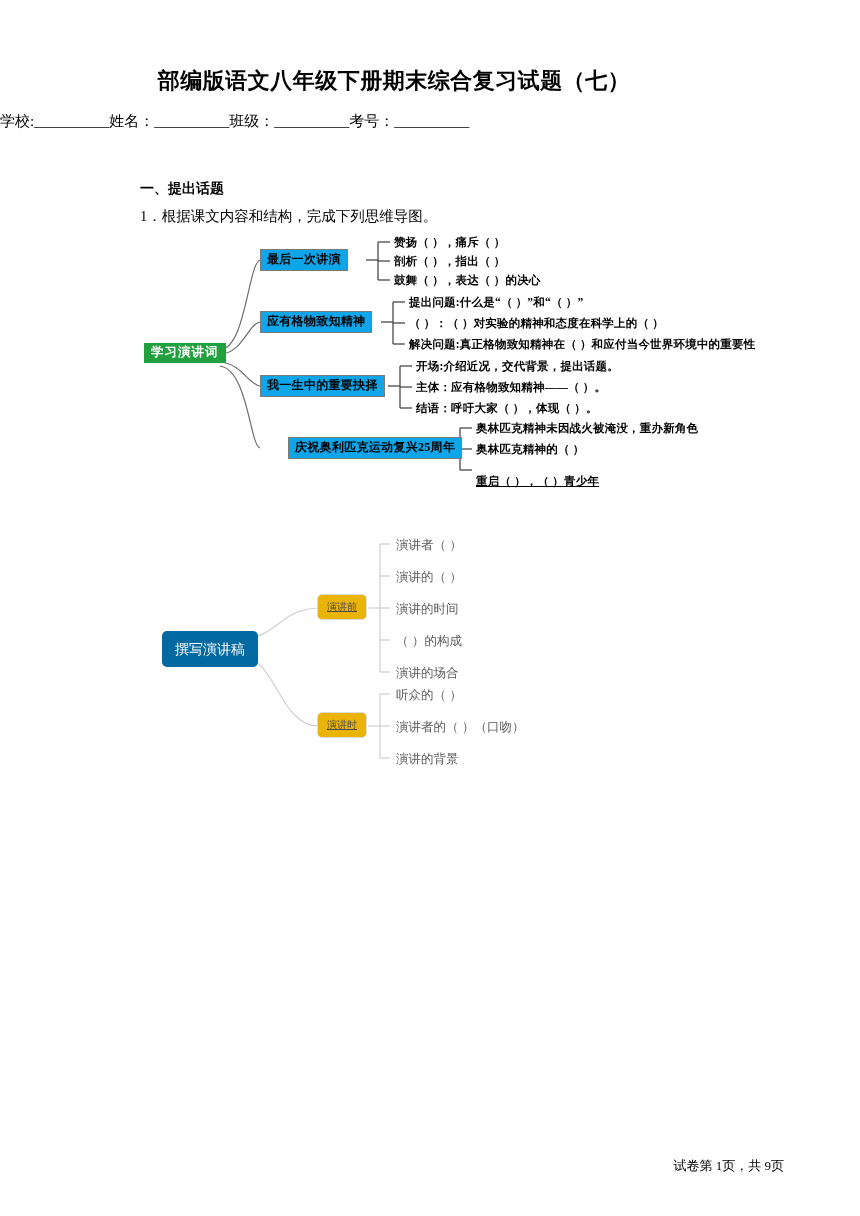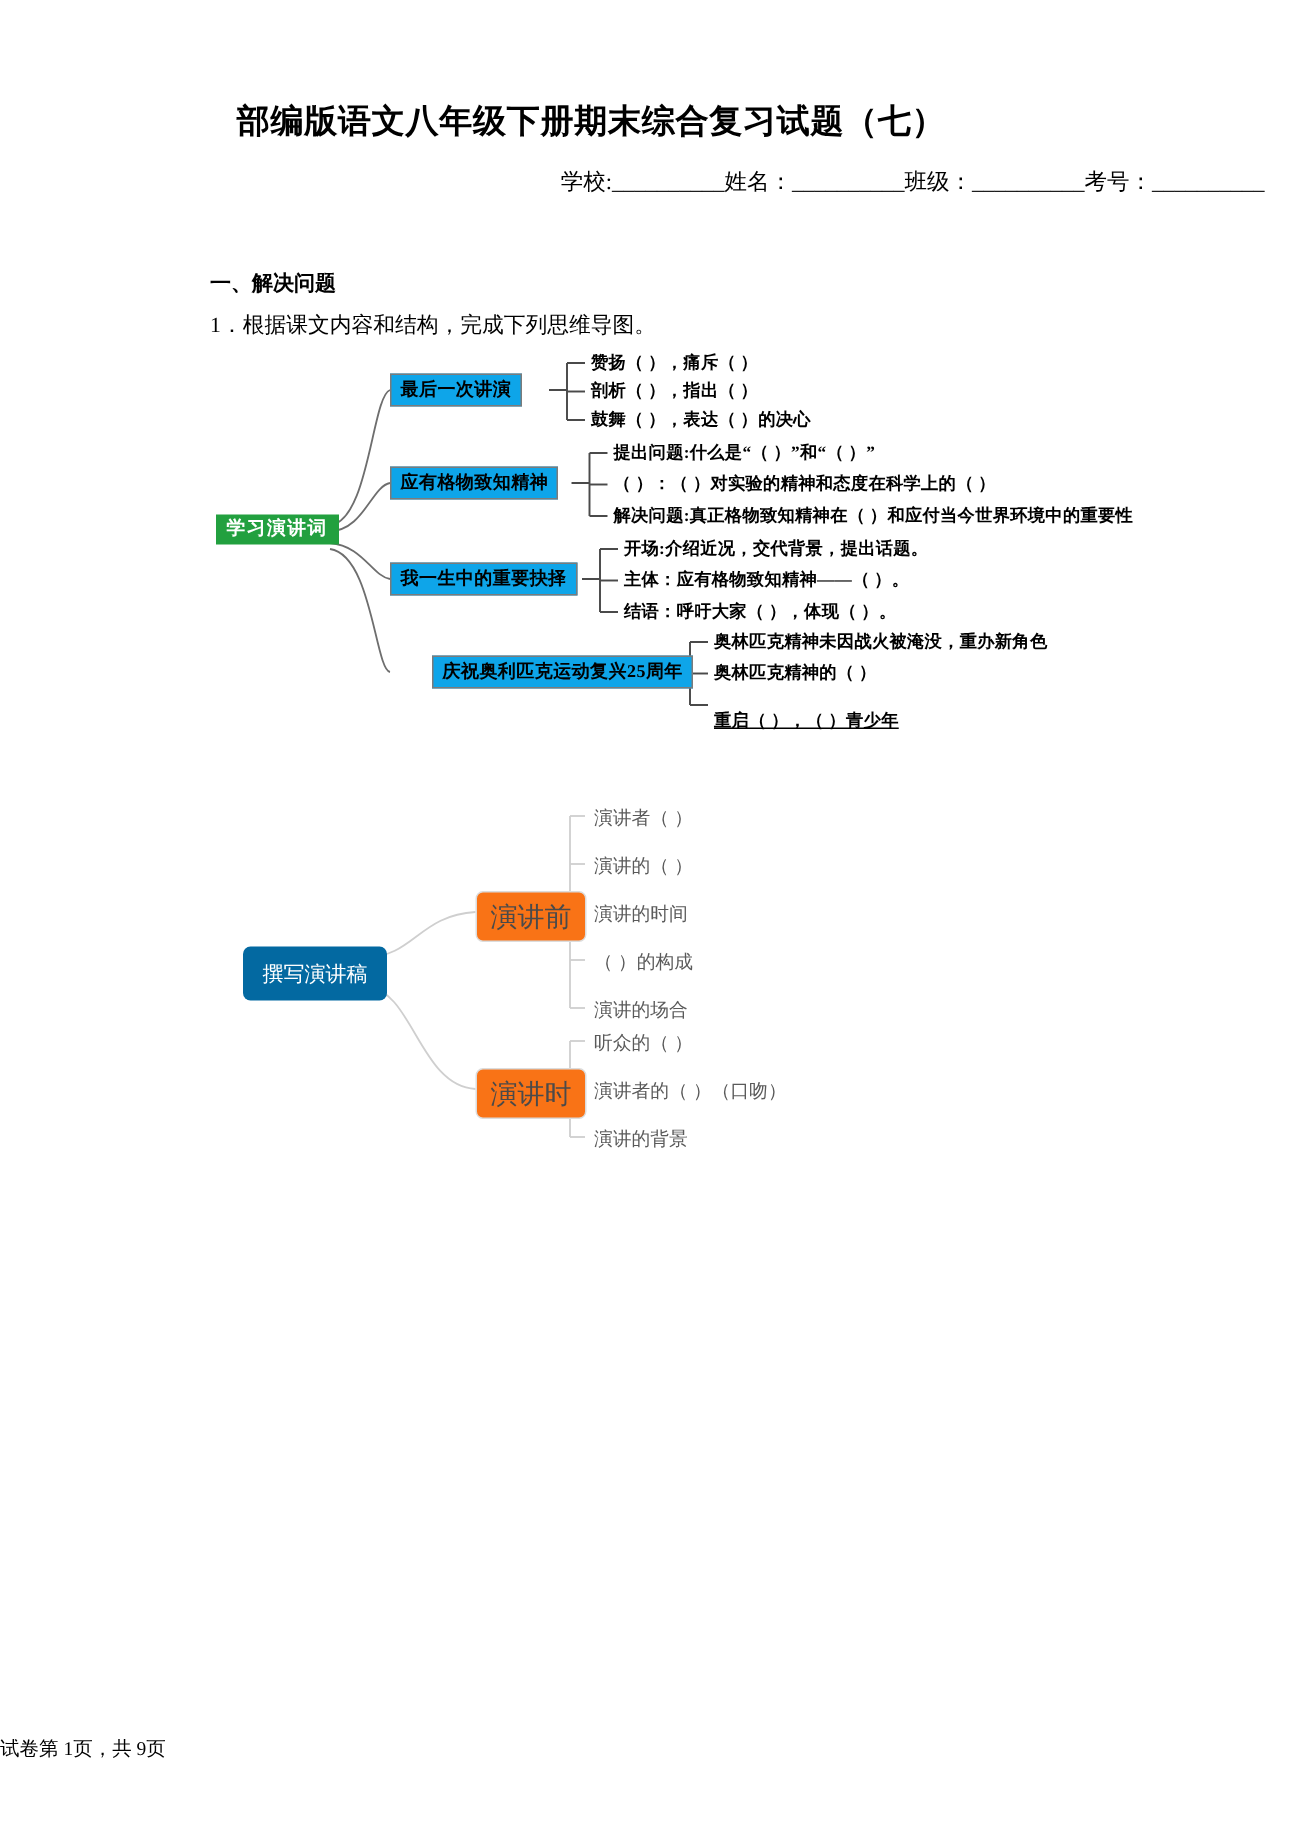--- a/index.html
+++ b/index.html
@@ -15,21 +15,21 @@
 
   
   .doc-title{
     position:absolute; left:0; top:66px; width:788px;
     text-align:center;
     font-size:22px; font-weight:bold;
     letter-spacing:.5px;
   }
   .id-line{
     position:absolute; left:0; top:112px; width:843px;
-    text-align:right;
+    text-align:left;
     font-size:15px;
     white-space:nowrap;
   }
 
   
   .section-head{
     position:absolute; left:140px; top:180px;
     font-size:14px; font-weight:bold;
   }
   .question{
@@ -84,51 +84,52 @@
     border-radius:5px;
     font-size:14px;
     padding:11px 13px;
     white-space:nowrap;
     line-height:1;
   }
   #map2 .node{
     position:absolute;
     border:1px solid #dcdcdc;
     border-radius:5px;
-    background:#f97316;
+    background:#eab308;
     color:#4a4a4a;
-    font-size:18px;
+    font-size:10px;
     padding:7px 9px;
     white-space:nowrap;
     line-height:1;
+    text-decoration:underline;
   }
   #map2 .leaf{
     position:absolute;
     font-size:12.5px;
     color:#5a5a5a;
     white-space:nowrap;
     line-height:1;
   }
 
   
   .footer{
     position:absolute; left:0; top:1157px; width:784px;
-    text-align:left; font-size:13px;
+    text-align:right; font-size:13px;
   }
 </style>
 </head>
 <body>
 
 <div class="page">
 
   <div class="doc-title">部编版语文八年级下册期末综合复习试题（七）</div>
 
   <div class="id-line">学校:__________姓名：__________班级：__________考号：__________</div>
 
-  <div class="section-head">一、解决问题</div>
+  <div class="section-head">一、提出话题</div>
 
   <div class="question">1．根据课文内容和结构，完成下列思维导图。</div>
 
   <div class="diagram" id="map1">
 
     <svg width="600" height="250">
       <g fill="none" stroke="#6e6e6e" stroke-width="1.2">
 
         <path d="M82,112 C108,110 110,26 122,22"></path>
         <path d="M82,116 C104,116 110,86 122,84"></path>

